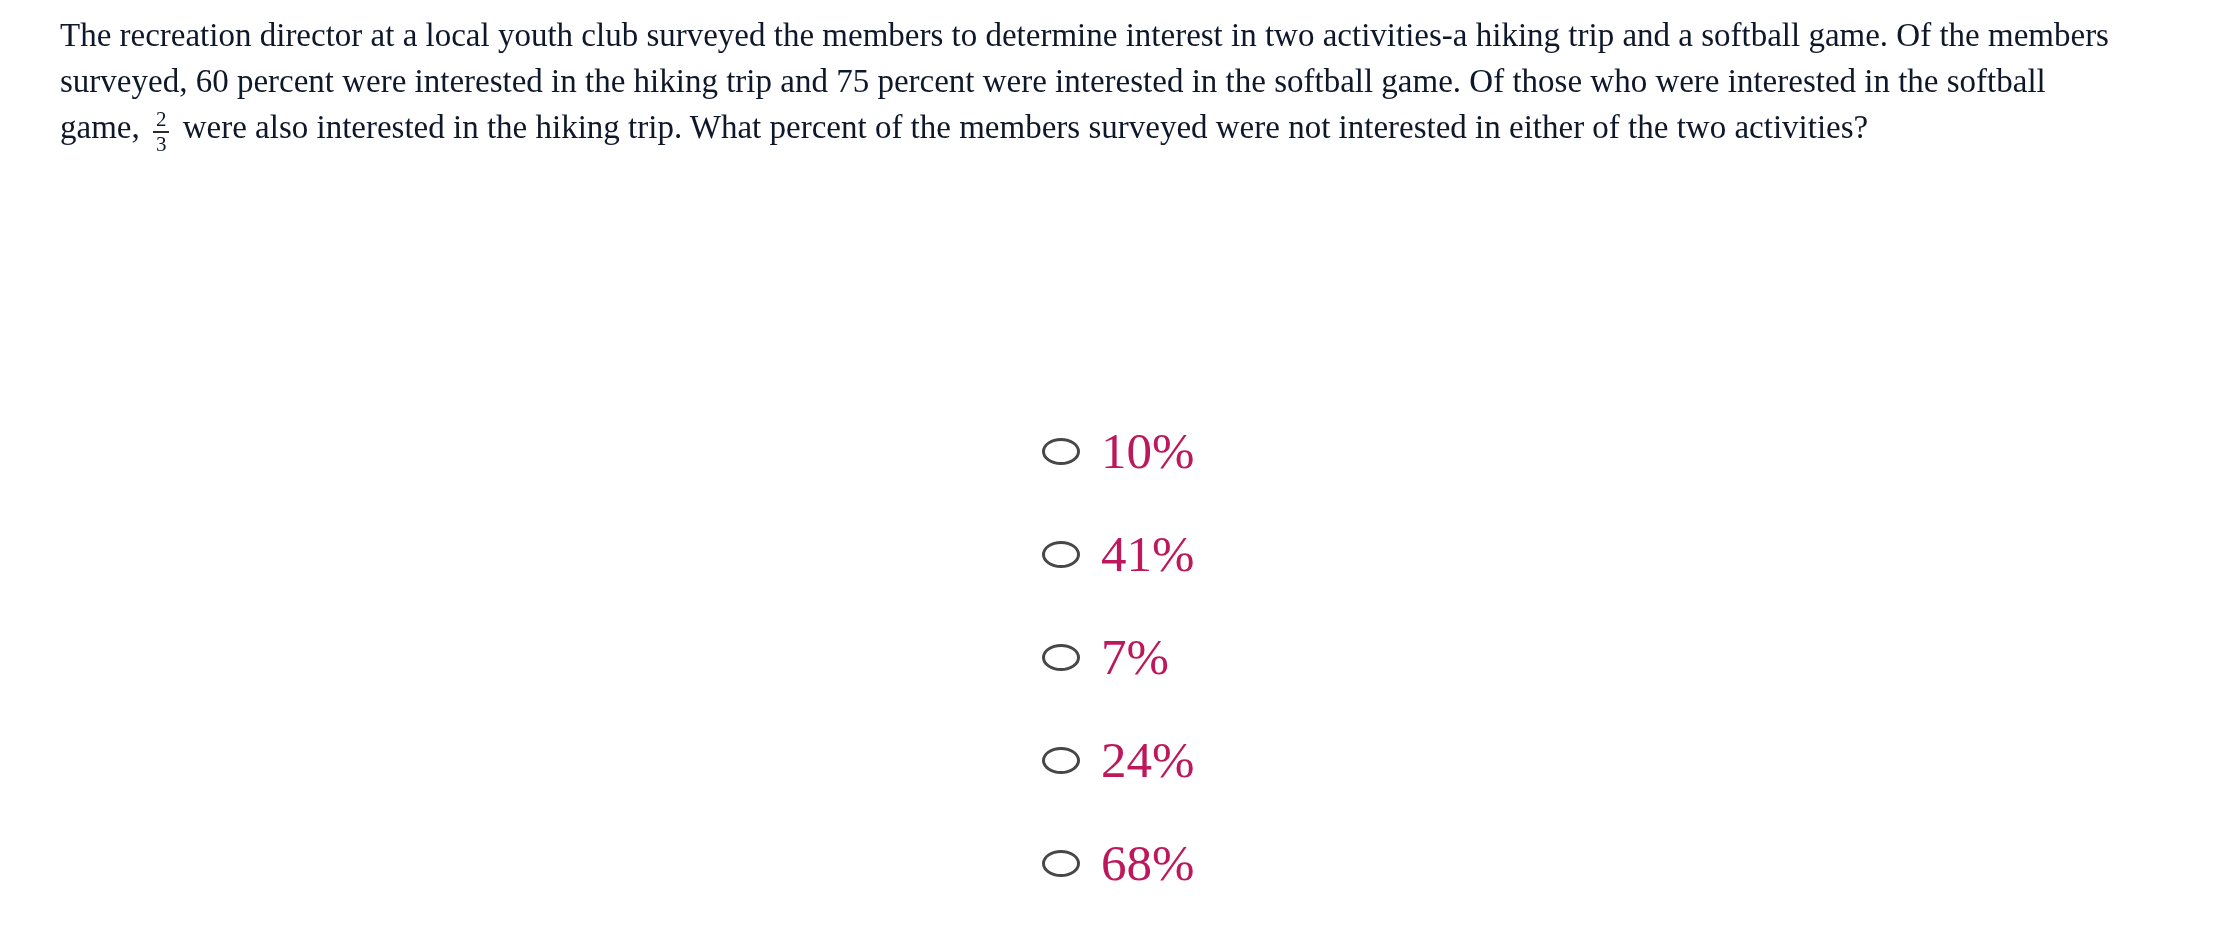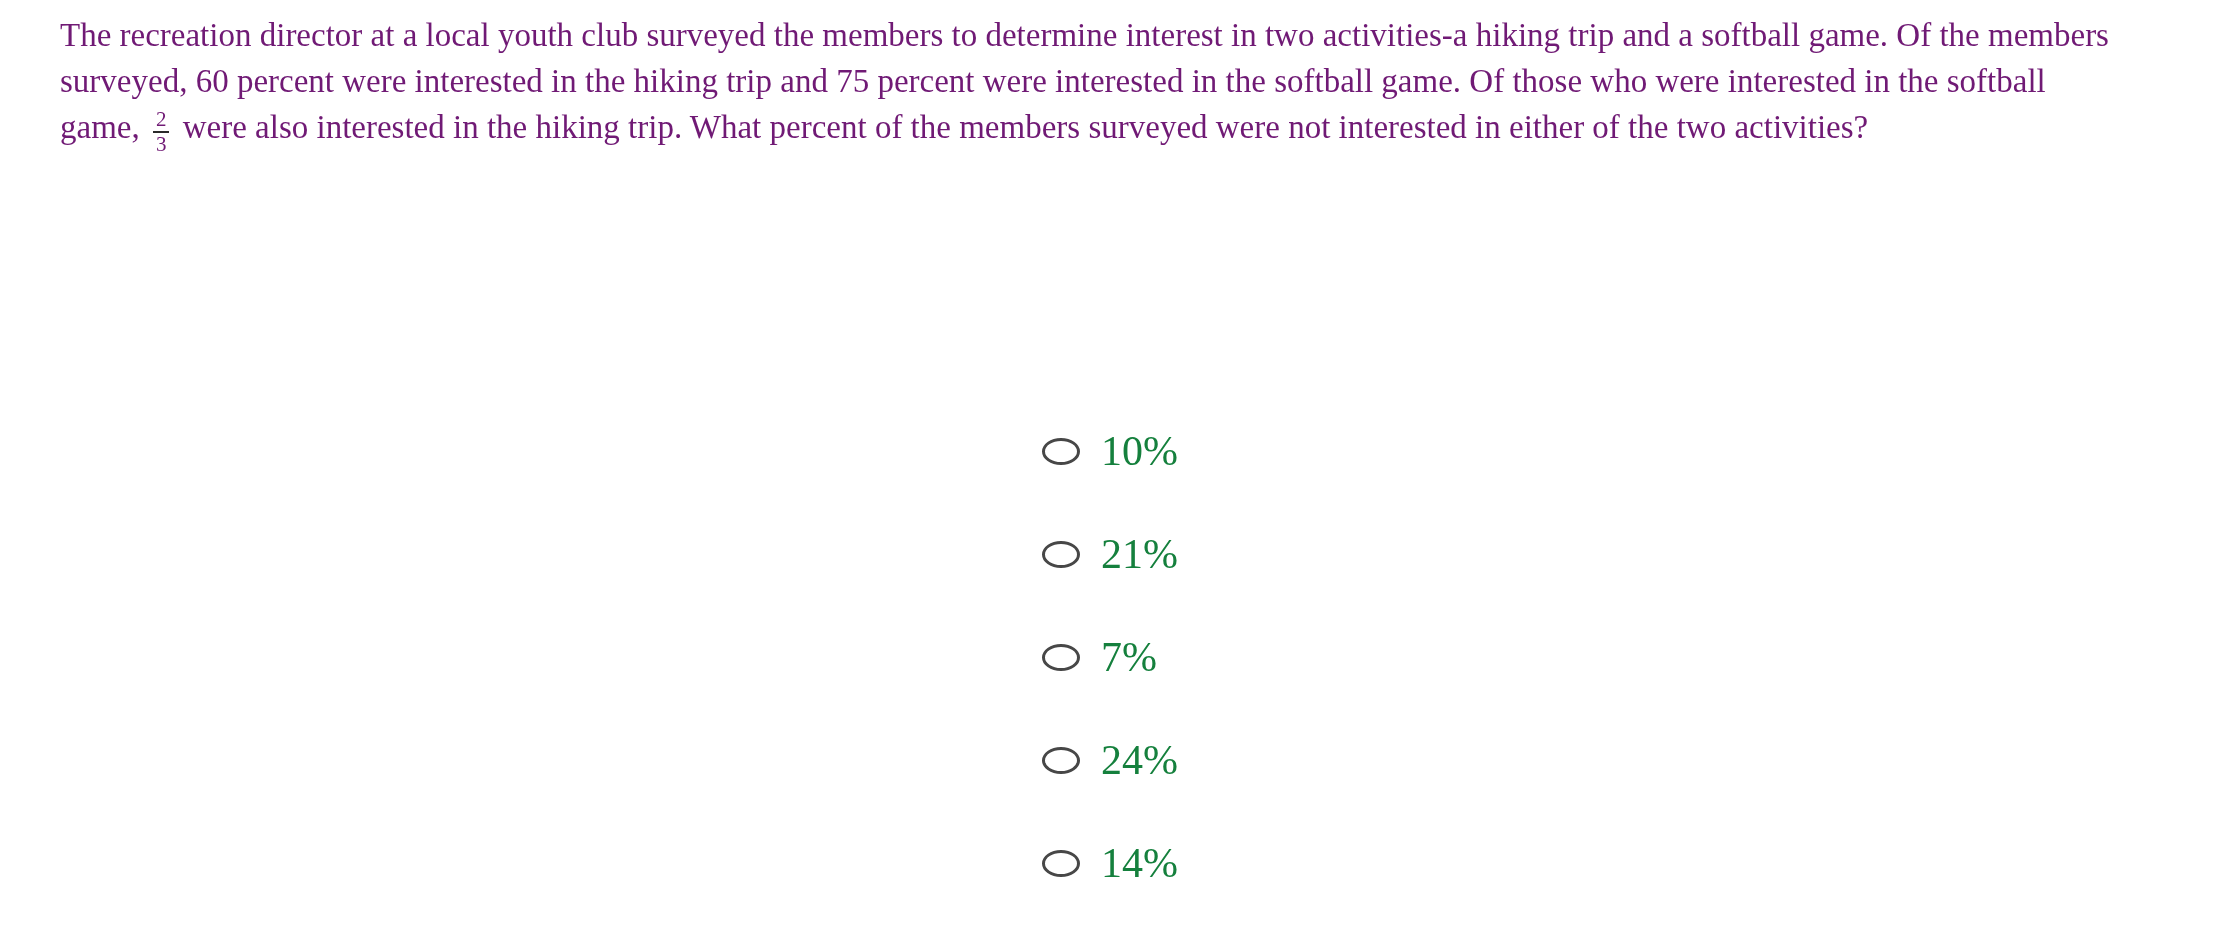--- a/index.html
+++ b/index.html
@@ -15,21 +15,21 @@
     font-family: "Liberation Serif", "DejaVu Serif", serif;
     color: #1f1f1f;
   }
   .question {
     position: absolute;
     left: 60px;
     top: 12px;
     width: 2055px;
     font-size: 33px;
     line-height: 46px;
-    color: #701a75;
+    color: #0f172a;
     text-align: left;
   }
   
   .frac {
     display: inline-block;
     vertical-align: -0.62em;
     text-align: center;
     font-size: 21px;
     line-height: 1.08;
     margin: 0 5px;
@@ -60,51 +60,51 @@
     box-sizing: border-box;
     width: 38px;
     height: 27px;
     border: 3px solid #474747;
     border-radius: 50%;
     background: #ffffff;
     flex: 0 0 auto;
   }
   .option-label {
     margin-left: 21px;
-    font-size: 42px;
+    font-size: 51px;
     line-height: 52px;
-    color: #15803d;
+    color: #be185d;
     white-space: nowrap;
   }
 </style>
 </head>
 <body>
 
 <div class="question">
   <span>The recreation director at a local youth club surveyed the members to determine interest in two activities-a hiking trip and a softball game. Of the members surveyed, 60 percent were interested in the hiking trip and 75 percent were interested in the softball game. Of those who were interested in the softball game,</span><span> </span><span class="frac"><span class="num">2</span><span class="den">3</span></span><span> </span><span>were also interested in the hiking trip. What percent of the members surveyed were not interested in either of the two activities?</span>
 </div>
 
 <div class="options">
   <div class="option-row">
     <span class="radio" role="radio" aria-checked="false"></span>
     <span class="option-label">10%</span>
   </div>
 
   <div class="option-row">
     <span class="radio" role="radio" aria-checked="false"></span>
-    <span class="option-label">21%</span>
+    <span class="option-label">41%</span>
   </div>
 
   <div class="option-row">
     <span class="radio" role="radio" aria-checked="false"></span>
     <span class="option-label">7%</span>
   </div>
 
   <div class="option-row">
     <span class="radio" role="radio" aria-checked="false"></span>
     <span class="option-label">24%</span>
   </div>
 
   <div class="option-row">
     <span class="radio" role="radio" aria-checked="false"></span>
-    <span class="option-label">14%</span>
+    <span class="option-label">68%</span>
   </div>
 </div>
 
 </body></html>

